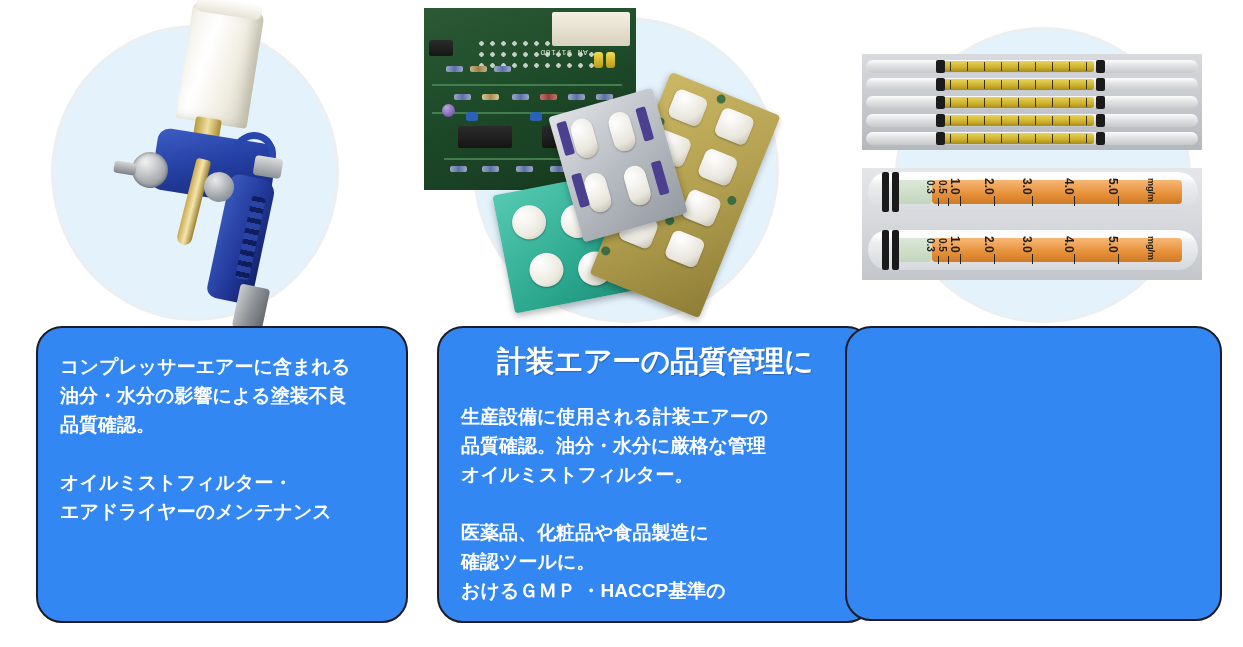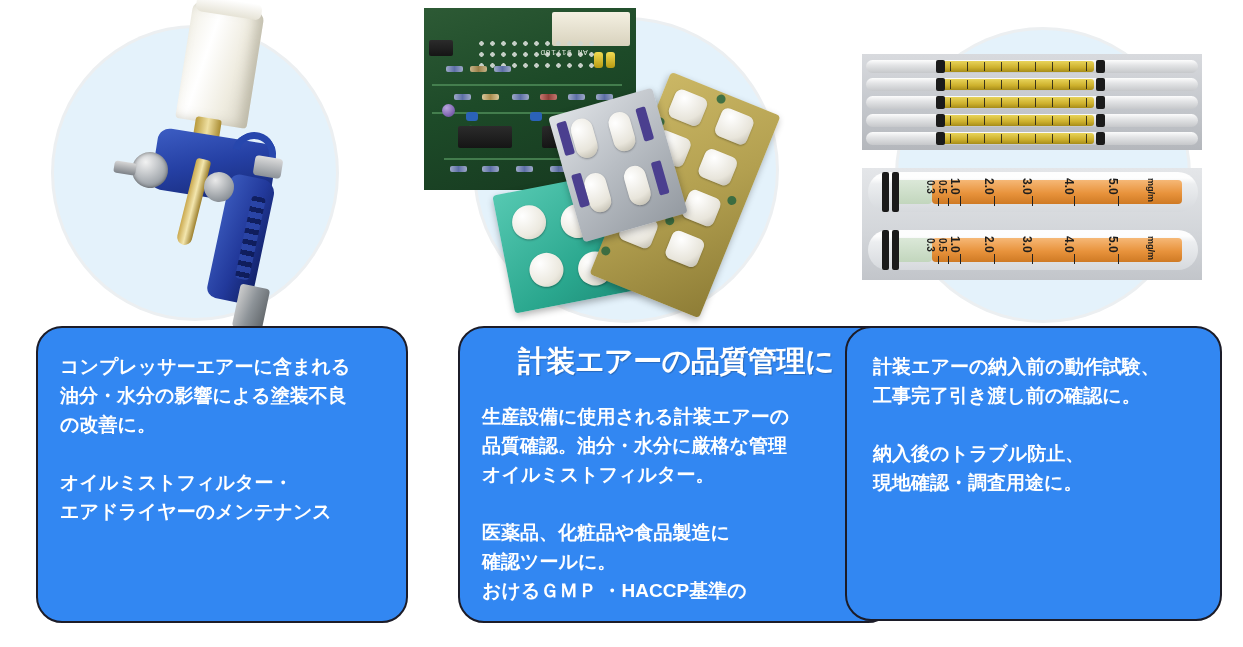--- a/index.html
+++ b/index.html
@@ -381,21 +381,21 @@
     height: 647px;
   }
   .panel {
     position: absolute;
     background: #3287f2;
     border: 2px solid #1c1c28;
     border-radius: 26px;
     box-sizing: border-box;
   }
   .panel-1 { left: 36px;  top: 326px; width: 372px; height: 297px; }
-  .panel-2 { left: 458px; top: 326px; width: 436px; height: 297px; }
+  .panel-2 { left: 437px; top: 326px; width: 436px; height: 297px; }
   .panel-3 { left: 845px; top: 326px; width: 377px; height: 295px; }
 
   .panel-title {
     color: #ffffff;
     font-weight: bold;
     font-size: 29px;
     line-height: 1.1;
     text-align: center;
     margin: 18px 0 0 0;
     letter-spacing: -0.5px;
@@ -604,43 +604,36 @@
     </div>
   </div>
 </div>
 
 <div class="panels">
 
   <div class="panel panel-1">
     <div class="panel-body">
       <div class="body-line">コンプレッサーエアーに含まれる</div>
       <div class="body-line">油分・水分の影響による塗装不良</div>
-      <div class="body-line">の改善に。</div>
+      <div class="body-line">品質確認。</div>
       <div class="body-gap"></div>
       <div class="body-line">オイルミストフィルター・</div>
       <div class="body-line">エアドライヤーのメンテナンス</div>
     </div>
   </div>
 
   <div class="panel panel-2">
     <div class="panel-title">計装エアーの品質管理に</div>
     <div class="panel-body">
       <div class="body-line">生産設備に使用される計装エアーの</div>
       <div class="body-line">品質確認。油分・水分に厳格な管理</div>
       <div class="body-line">オイルミストフィルター。</div>
       <div class="body-gap"></div>
       <div class="body-line">医薬品、化粧品や食品製造に</div>
       <div class="body-line">確認ツールに。</div>
       <div class="body-line">おけるＧＭＰ ・HACCP基準の</div>
     </div>
   </div>
 
   <div class="panel panel-3">
-    <div class="panel-body">
-      <div class="body-line">計装エアーの納入前の動作試験、</div>
-      <div class="body-line">工事完了引き渡し前の確認に。</div>
-      <div class="body-gap"></div>
-      <div class="body-line">納入後のトラブル防止、</div>
-      <div class="body-line">現地確認・調査用途に。</div>
-    </div>
   </div>
 
 </div>
 
 </body></html>

